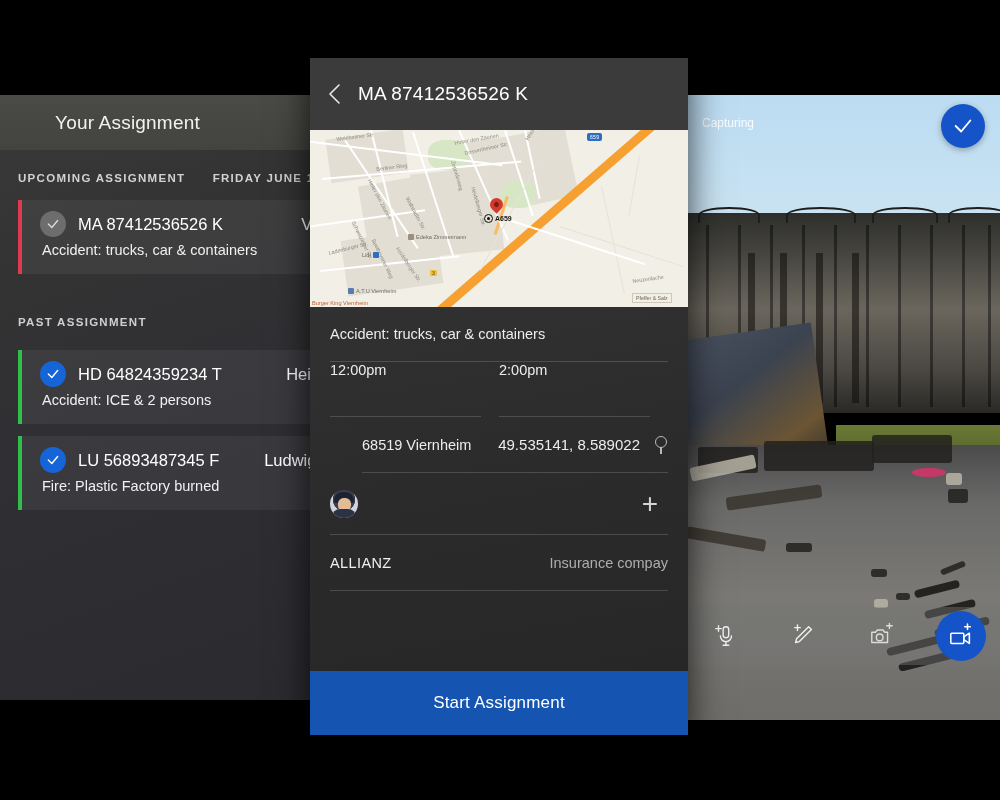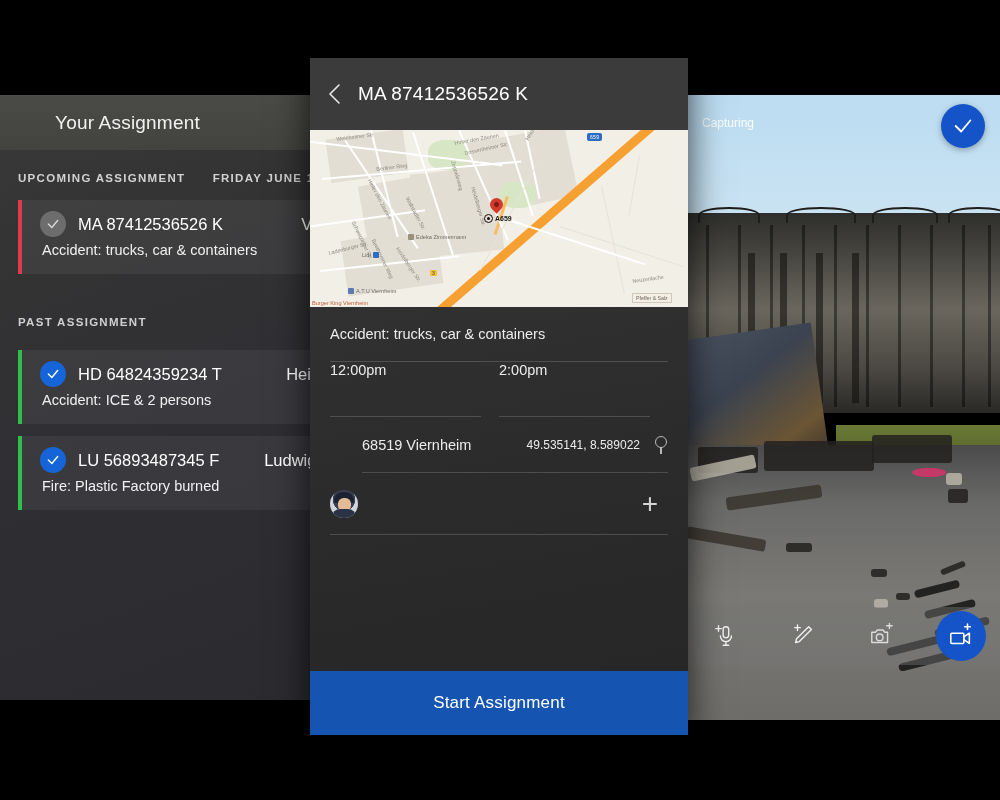--- a/index.html
+++ b/index.html
@@ -96,21 +96,21 @@
 
   
   #c-body { background: linear-gradient(170deg,#313131 0%, #2b2b2b 45%, #262626 100%); padding: 0 20px; height:398px;}
   .d-row { position:relative; border-bottom: 1px solid rgba(255,255,255,0.16); display:flex; align-items:center; }
   .d-row.tall { height: 55px; }
   .d-row .txt { color:#ececec; font-size:14.5px; }
   .d-row.split { height: 55px; border-bottom:none; }
   .d-row.split .half { width:50%; height:100%; display:flex; align-items:flex-start; position:relative;}
   .d-row.split .half::after{content:"";position:absolute;left:0;right:18px;bottom:0;height:1px;background:rgba(255,255,255,0.16);}
   .d-row.loc { height: 56px; justify-content: flex-start; margin-left: 32px; }
-  .d-row.loc .coord { color:#ececec; font-size:12px; margin-left:auto; padding-right: 14px;}
+  .d-row.loc .coord { color:#ececec; font-size:15px; margin-left:auto; padding-right: 14px;}
   .d-row.loc .zip { color:#ececec; font-size:14.5px;}
   .pin-icon { width:14px; height:18px; position:relative; flex:0 0 auto;}
   .pin-icon .c{position:absolute;top:0;left:1px;width:12px;height:12px;border:1.4px solid #b9b9b9;border-radius:50%;}
   .pin-icon .s{position:absolute;top:11px;left:6.3px;width:1.4px;height:7px;background:#b9b9b9;}
   .d-row.people { height: 62px; }
   .avatar {
     width: 28px; height:28px; border-radius:50%; flex:0 0 auto; overflow:hidden;
     background: radial-gradient(circle at 50% 34%, #e9cfb5 0 22%, #3a3f52 23% 48%, #cfd4dd 49% 100%);
     position:relative;
   }
@@ -453,18 +453,22 @@
           </span>
       </div>
       <div class="d-row people">
         <span class="avatar">
           <span class="hair"></span>
             <span class="face"></span>
             <span class="body"></span>
         </span>
         <span class="plus">+</span>
       </div>
+      <div class="d-row ins">
+        <span class="co">ALLIANZ</span>
+        <span class="lab">Insurance compay</span>
+      </div>
     </div>
 
     <div id="start-btn">Start Assignment</div>
   </div>
 
 </div>
 
 </body></html>

